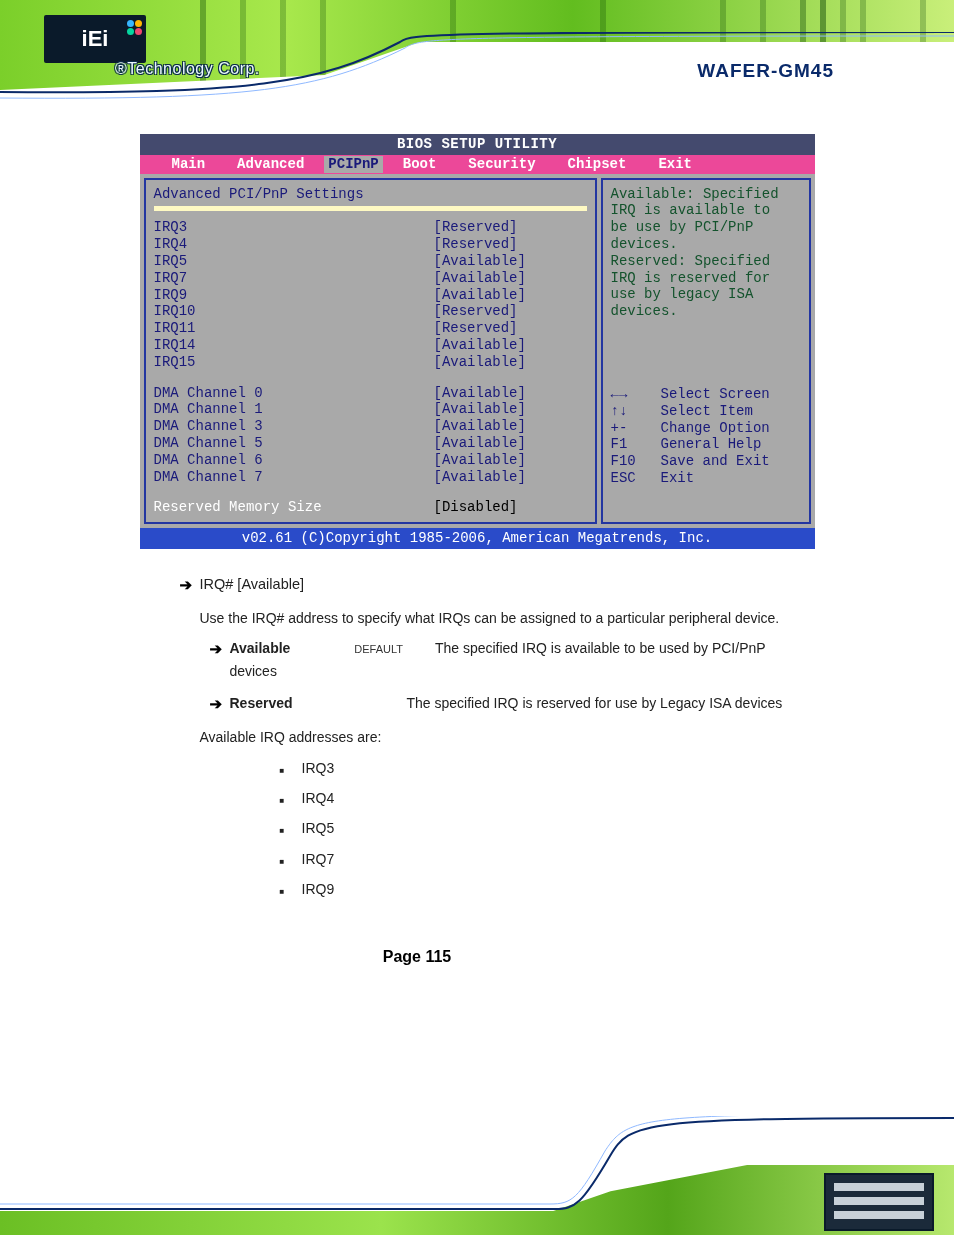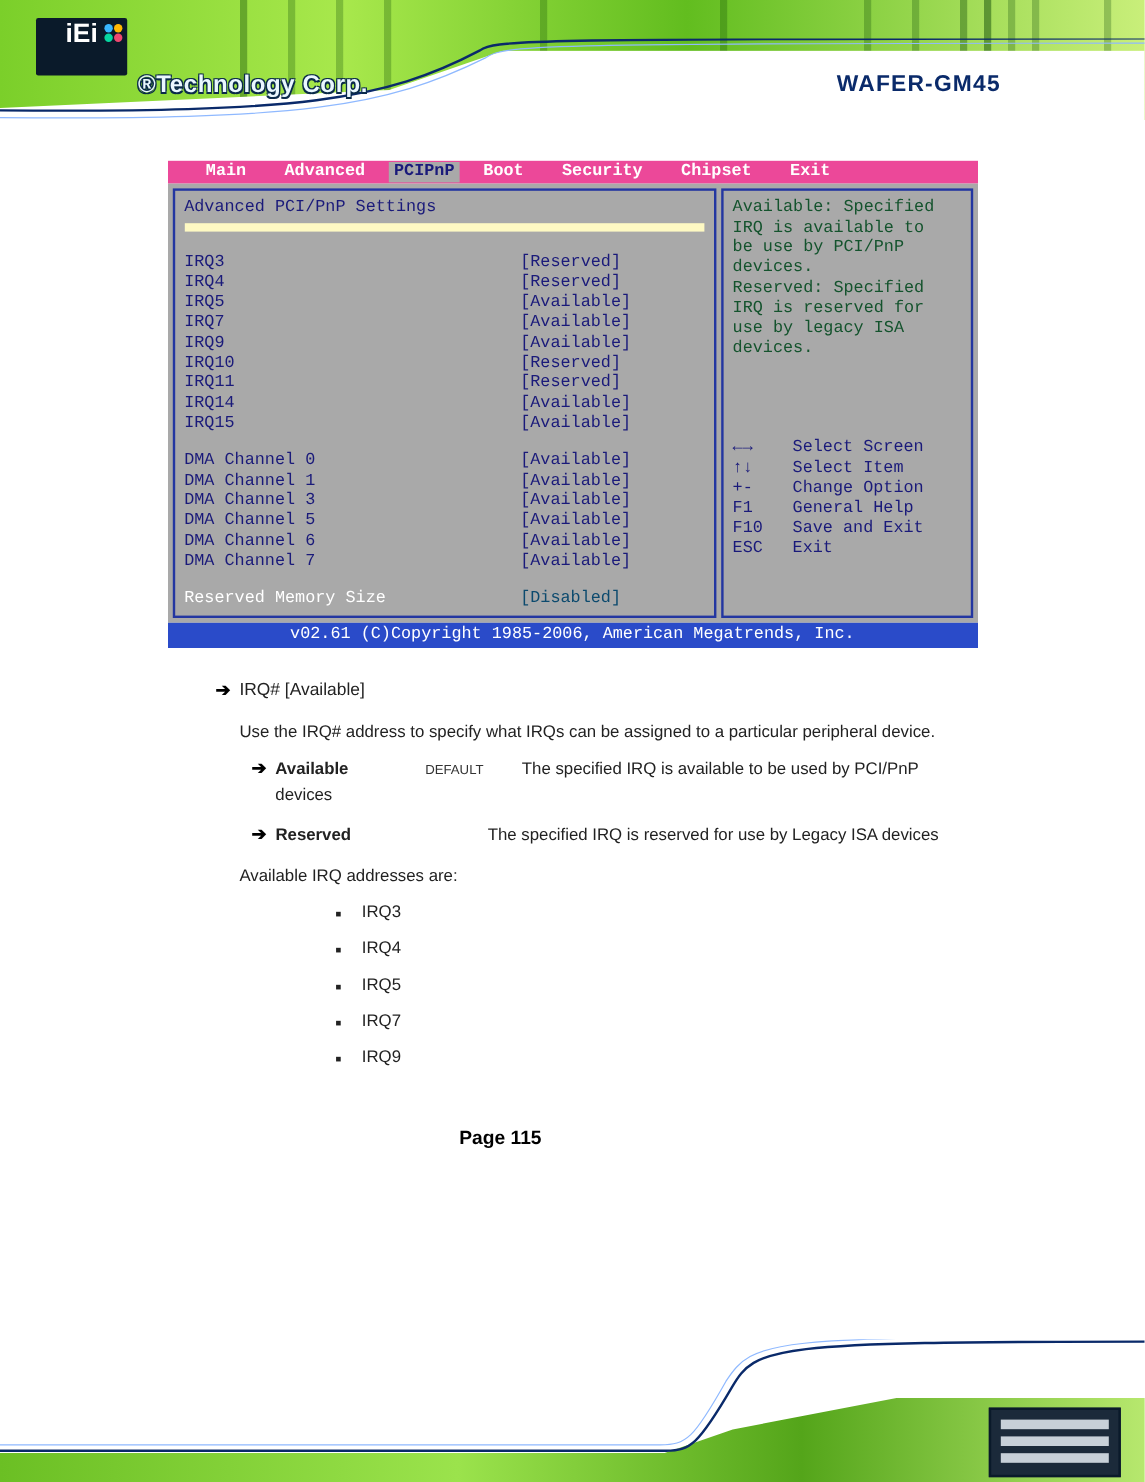--- a/index.html
+++ b/index.html
@@ -36,39 +36,39 @@
     position: absolute; bottom: 10px; left: 0; width: 100%; height: 60px;
     background: #fff;
     clip-path: polygon(0 100%, 0 80%, 34% 55%, 44% 0%, 100% 0%, 100% 100%);
   }
   .header-wave-outline {
     position: absolute; bottom: 10px; left: 0; width: 100%; height: 70px;
     pointer-events: none;
   }
   .header-wave-outline svg { width: 100%; height: 100%; }
   .logo-box {
-    position: absolute; top: 15px; left: 30px;
-    width: 76px; height: 48px;
+    position: absolute; top: 15px; left: 44px;
+    width: 102px; height: 48px;
     background: #0a1a2a;
     border-radius: 2px;
-    display: flex; align-items: flex-start; justify-content: center;
+    display: flex; align-items: center; justify-content: center;
     color: #fff; font-weight: 900; font-size: 22px;
   }
   .logo-box .dots {
     position: absolute; top: 4px; right: 4px; width: 16px; height: 16px;
     display: flex; flex-wrap: wrap;
   }
   .logo-box .dots span { width: 7px; height: 7px; border-radius: 50%; margin: .5px; }
   .logo-box .dots span:nth-child(1){background:#38b6ff;}
   .logo-box .dots span:nth-child(2){background:#ffb703;}
   .logo-box .dots span:nth-child(3){background:#06d6a0;}
   .logo-box .dots span:nth-child(4){background:#ef476f;}
   .tech-text {
     position: absolute; top: 60px; left: 115px;
-    color: #eaf8ff; font-weight: 700; font-size: 20px;
+    color: #eaf8ff; font-weight: 400; font-size: 16px;
     text-shadow: 1px 1px 0 #0a2a4a, -1px -1px 0 #0a2a4a, 1px -1px 0 #0a2a4a, -1px 1px 0 #0a2a4a;
     letter-spacing: .5px;
   }
   .model-name {
     position: absolute; top: 60px; right: 120px;
     color: #0a2a6a; font-weight: 700; font-size: 19px; letter-spacing: 1px;
   }
 
   
   .bios {
@@ -111,27 +111,27 @@
     flex: 1;
     padding: 6px 8px;
     color: #1a1a7a;
     min-height: 345px;
   }
   .bios-pane.right { flex: 0 0 210px; }
   .pane-head {
     color: #1a1a7a;
     font-weight: normal;
     padding-bottom: 4px;
-    border-bottom: 7px solid #fef9c3;
-    margin-bottom: 18px;
+    border-bottom: 5px solid #fef9c3;
+    margin-bottom: 8px;
   }
   .bios-row { display: flex; }
   .bios-row .k { flex: 0 0 280px; }
   .bios-row.sel .k { color: #fff; }
-  .bios-row.sel .v { color: #0c4a6e; }
+  .bios-row.sel .v { color: #000000; }
   .bios-help { color: #14532d; }
   .bios-keys { margin-top: 66px; color: #1a1a7a; }
   .bios-keys .krow { display: flex; }
   .bios-keys .krow .kk { flex: 0 0 50px; white-space: nowrap; }
   .bios-copy {
     background: #2a4bc9;
     color: #fff;
     text-align: center;
     padding: 2px 0;
   }
@@ -211,20 +211,21 @@
         <span></span>
         <span></span>
         <span></span>
       </div>
   </div>
   <div class="tech-text">®Technology Corp.</div>
   <div class="model-name">WAFER-GM45</div>
 </div>
 
 <div class="bios">
+  <div class="bios-title">BIOS SETUP UTILITY</div>
   <div class="bios-menu">
     <span>Main</span>
     <span>Advanced</span>
     <span class="active">PCIPnP</span>
     <span>Boot</span>
     <span>Security</span>
     <span>Chipset</span>
     <span>Exit</span>
   </div>
   <div class="bios-body">

